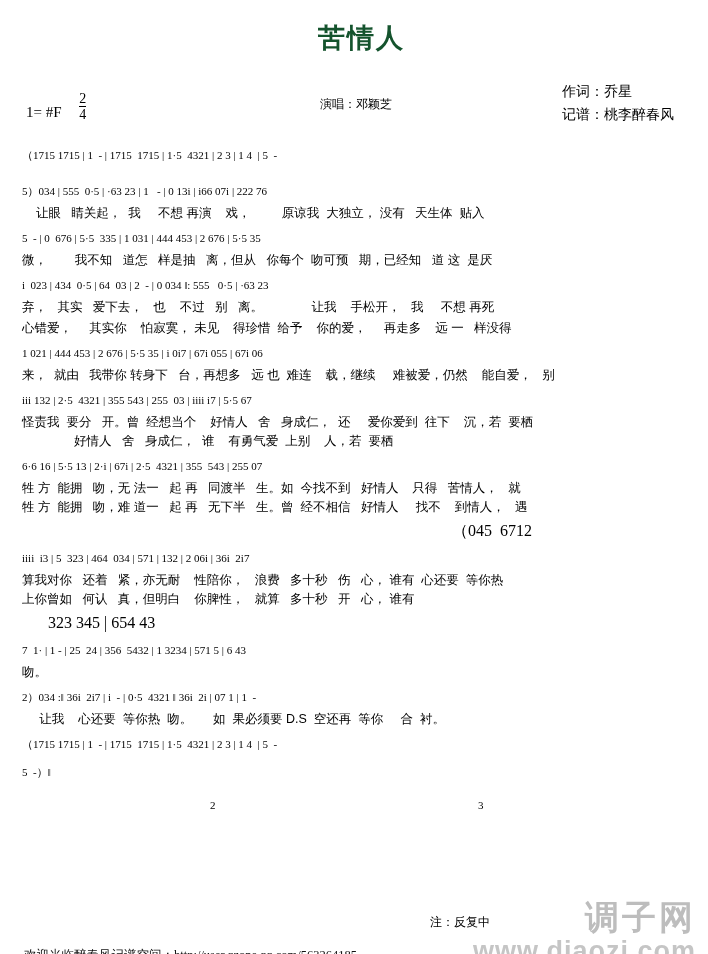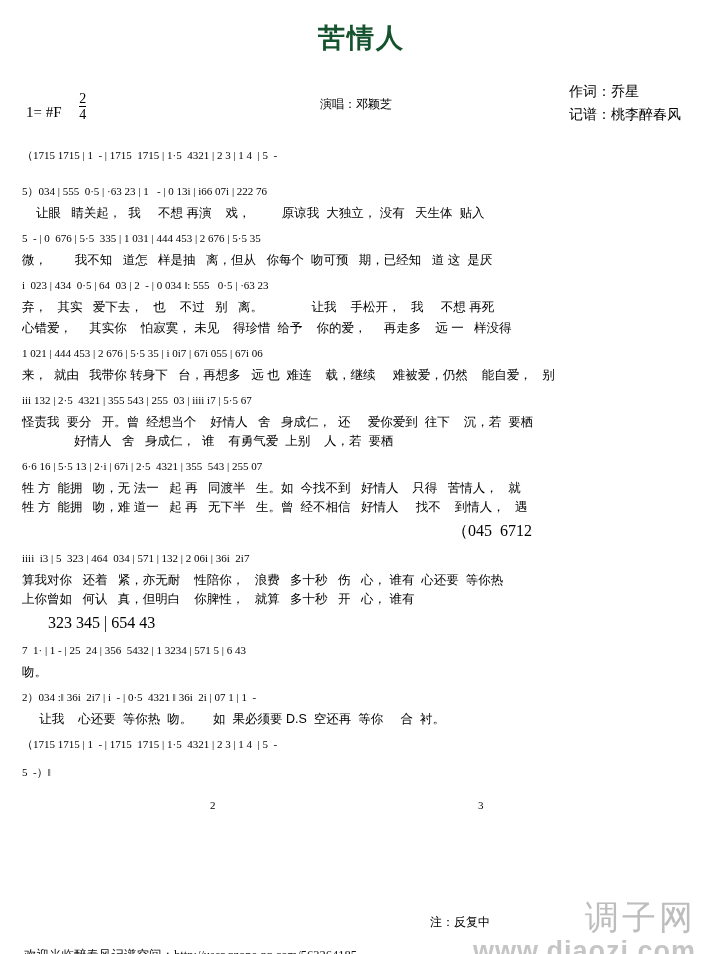--- a/index.html
+++ b/index.html
@@ -54,21 +54,21 @@
   .key-block .meter .den { display: block; border-top: 1px solid #000; padding-top: 1px;}
   .singer {
     position: absolute;
     left: 320px;
     top: 40px;
     font-family: "Liberation Sans", sans-serif;
     font-size: 12px;
   }
   .credits {
     position: absolute;
-    right: 27px;
+    right: 34px;
     top: 24px;
     font-family: "Liberation Sans", sans-serif;
     font-size: 14px;
     line-height: 23px;
     text-align: left;
   }
   
   .music {
     position: relative;
     margin: 0 22px;
@@ -129,21 +129,21 @@
     position: absolute;
     right: 12px;
     bottom: 8px;
     text-align: right;
     color: #c9c9c9;
     pointer-events: none;
   }
   .wm .wm-cn {
     font-family: "Liberation Sans", sans-serif;
     font-size: 34px;
-    font-weight: normal;
+    font-weight: bold;
     letter-spacing: 3px;
     color: #bdbdbd;
     line-height: 38px;
   }
   .wm .wm-en {
     font-family: "Liberation Sans", sans-serif;
     font-size: 27px;
     font-weight: bold;
     letter-spacing: 1px;
     color: #c5c5c5;

